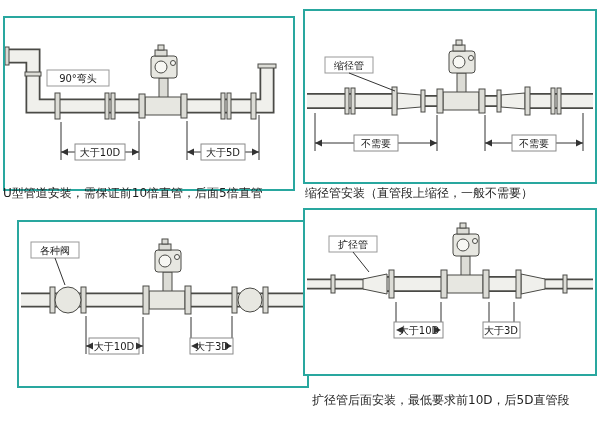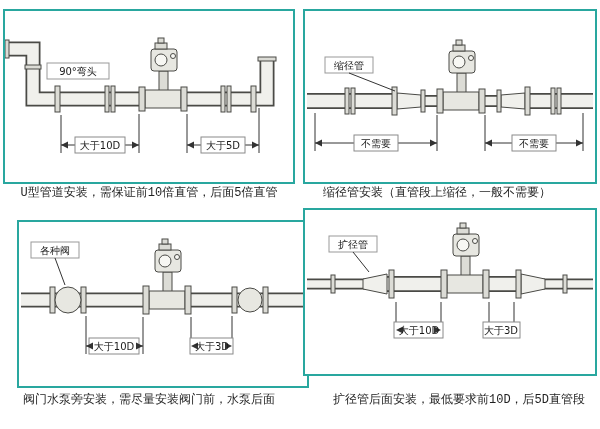--- a/index.html
+++ b/index.html
@@ -4,31 +4,30 @@
 <style>
   html,body { margin:0; padding:0; }
   body {
     width:600px; height:429px; background:#ffffff; position:relative;
     font-family:"DejaVu Sans", sans-serif; overflow:hidden;
   }
   .panel {
     position:absolute; box-sizing:border-box;
     border:2px solid #29a79f; background:#ffffff;
   }
-  #panel-tl { left:3px;  top:9px;   width:292px; height:175px; }
+  #panel-tl { left:3px;  top:16px;   width:292px; height:175px; }
   #panel-tr { left:303px; top:9px;  width:294px; height:175px; }
   #panel-bl { left:17px;  top:220px; width:292px; height:168px; }
   #panel-br { left:303px; top:208px; width:294px; height:168px; }
   .caption {
-    position:absolute; font-size:12px; color:#1f1f1f; text-align:center;
+    position:absolute; font-size:12px; color:#1f1f1f; text-align:left;
     line-height:16px;
-    font-family:Liberation Mono, monospace;
   }
   #cap-tl { left:3px;   top:185px; width:292px; }
-  #cap-tr { left:290px; top:185px; width:294px; }
+  #cap-tr { left:305px; top:185px; width:294px; }
   #cap-bl { left:3px;   top:392px; width:292px; }
   #cap-br { left:312px; top:392px; width:294px; }
 
   
   .pd { stroke:#4a4a46; fill:none; }          
   .pl { stroke:#f0f0ec; fill:none; }          
   .flange { fill:#dcdcd6; stroke:#4a4a46; stroke-width:1; }
   .part   { fill:#e7e7e1; stroke:#4a4a46; stroke-width:1; }
   .cone   { fill:#f0f0ec; stroke:#4a4a46; stroke-width:1; }
   .face   { fill:#f7f7f3; stroke:#4a4a46; stroke-width:1; }
@@ -255,15 +254,14 @@
       <line class="dim" x1="184" y1="120" x2="209" y2="120"></line>
       <rect class="dimbox" x="178" y="112" width="37" height="16"></rect>
       <text x="196" y="124">大于3D</text>
     </g>
   </svg>
 </div>
 
 <div class="caption" id="cap-tl">U型管道安装，需保证前10倍直管，后面5倍直管</div>
 <div class="caption" id="cap-tr">缩径管安装（直管段上缩径，一般不需要）</div>
 <div class="caption" id="cap-bl">
-  <div>阀门水泵旁安装，需尽量安装阀门前，水泵后面</div>
 </div>
 <div class="caption" id="cap-br">扩径管后面安装，最低要求前10D，后5D直管段</div>
 
 </body></html>

